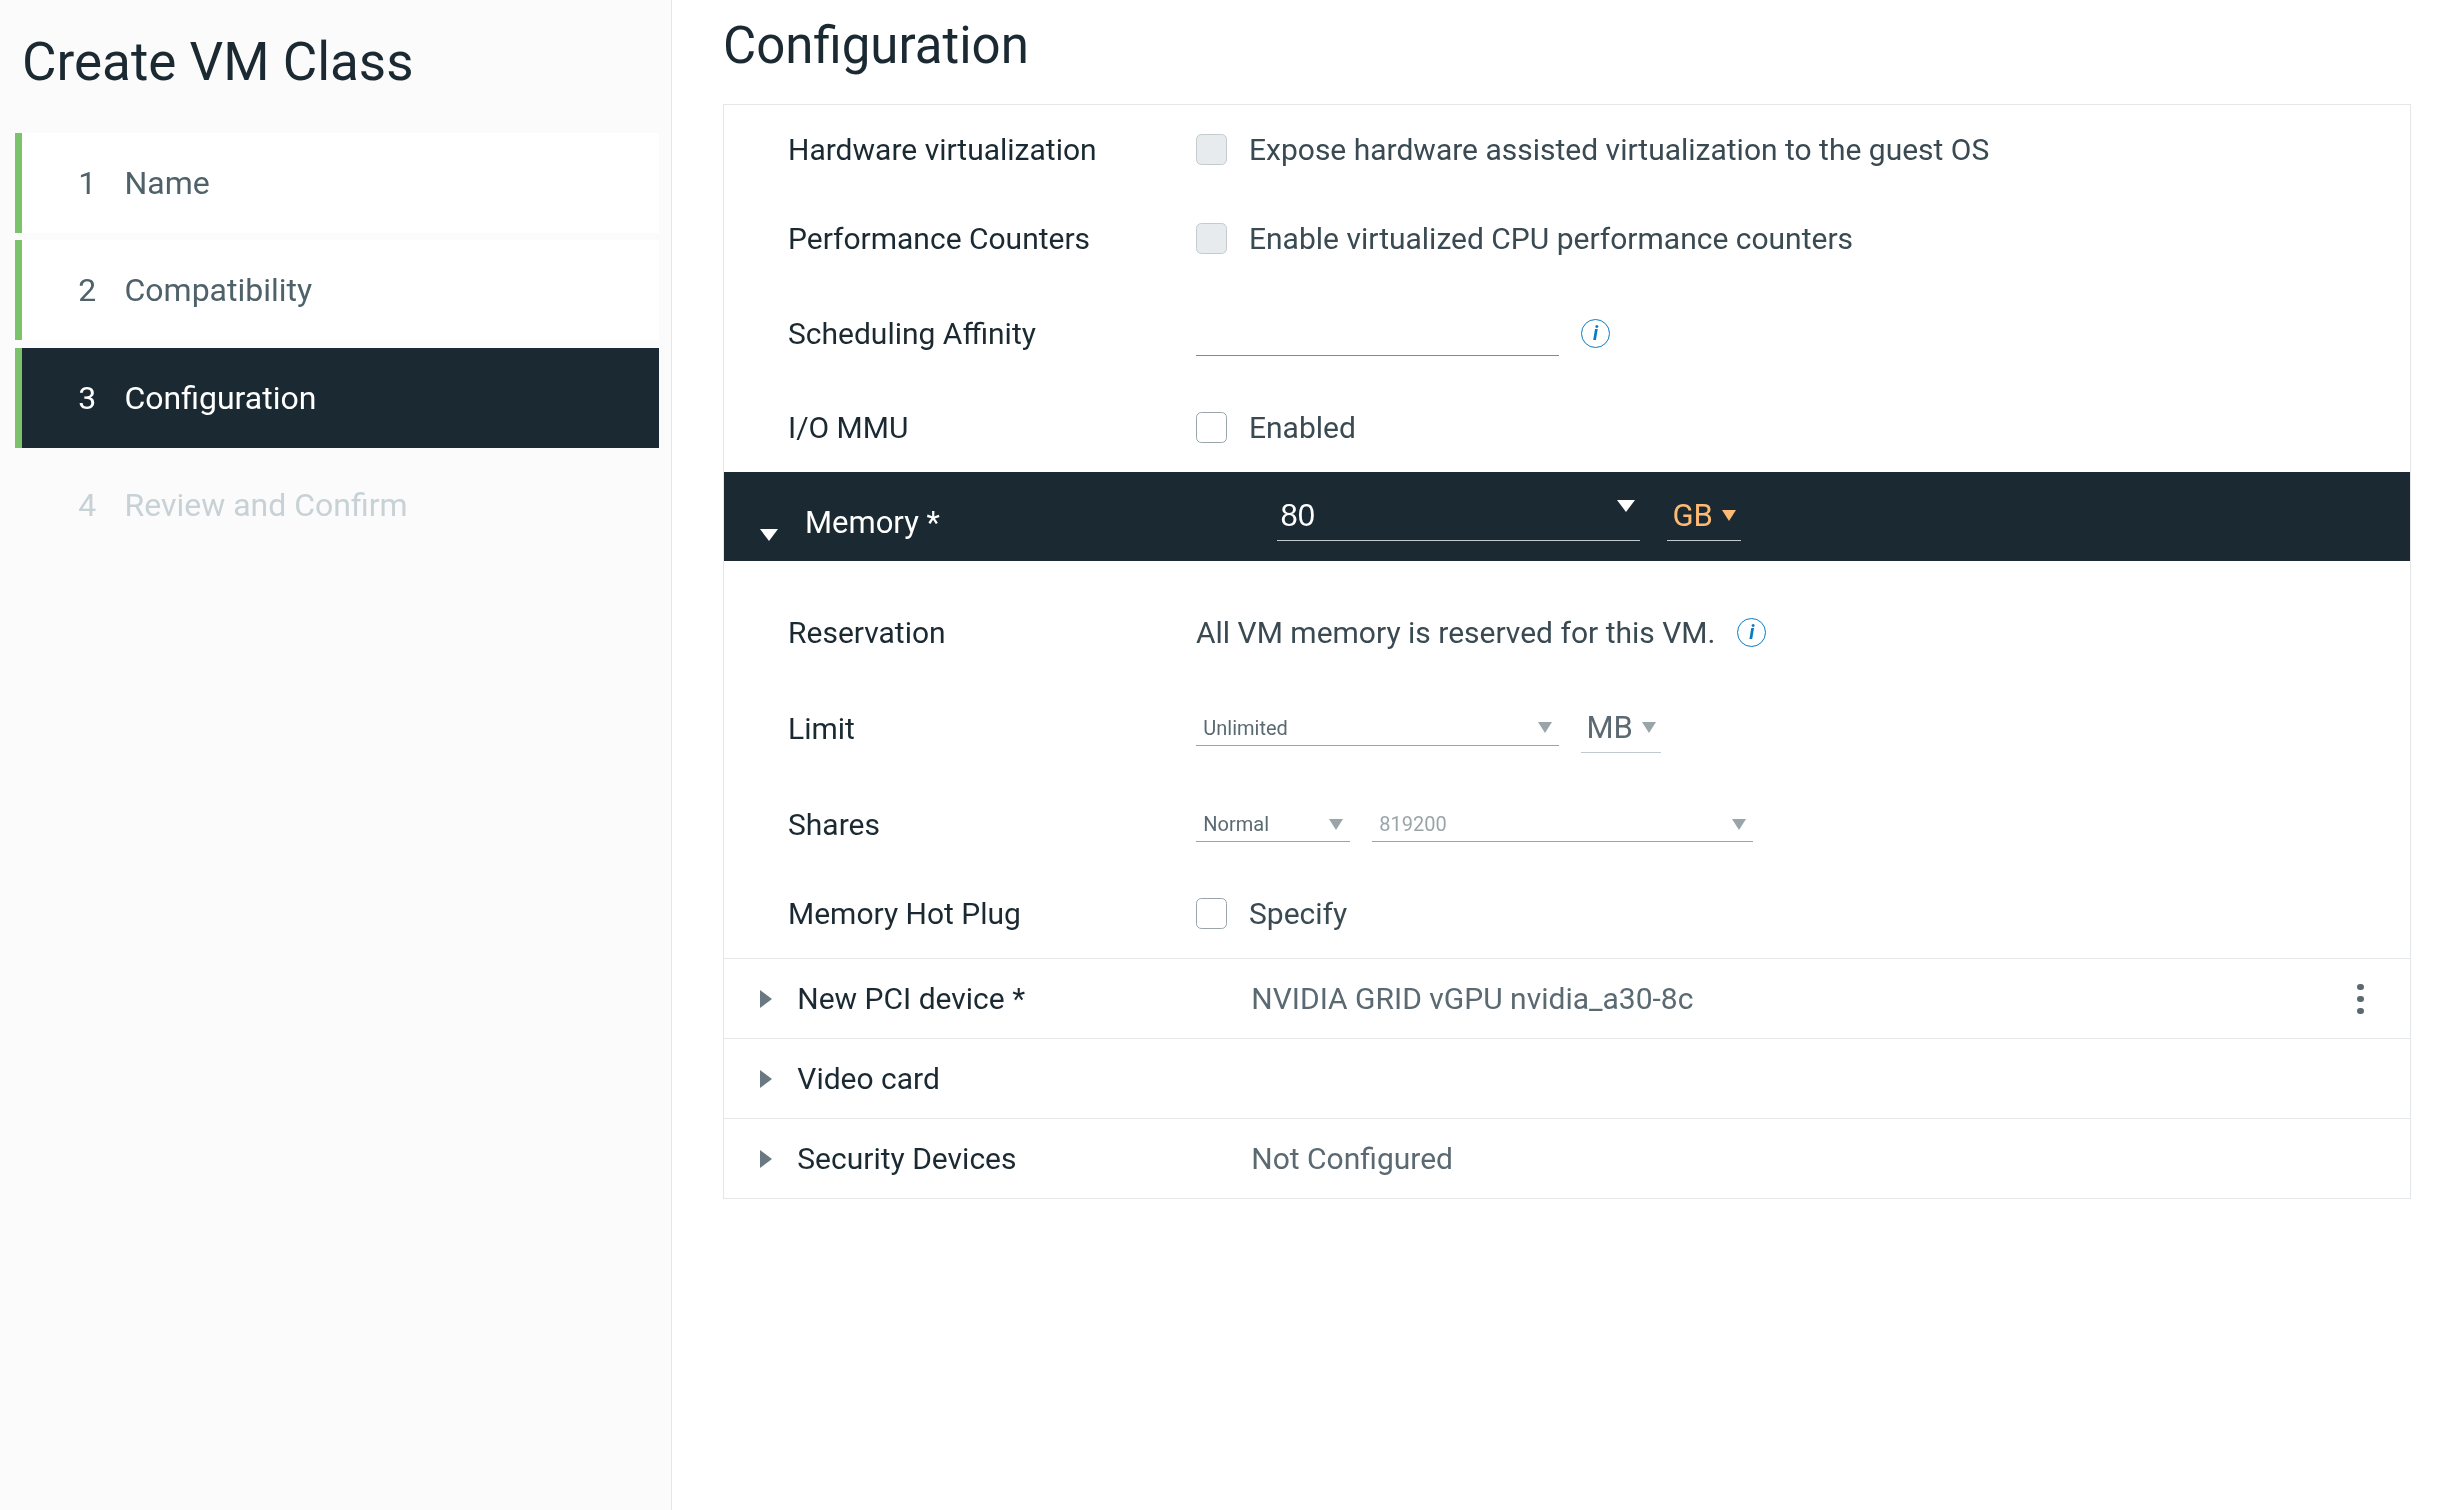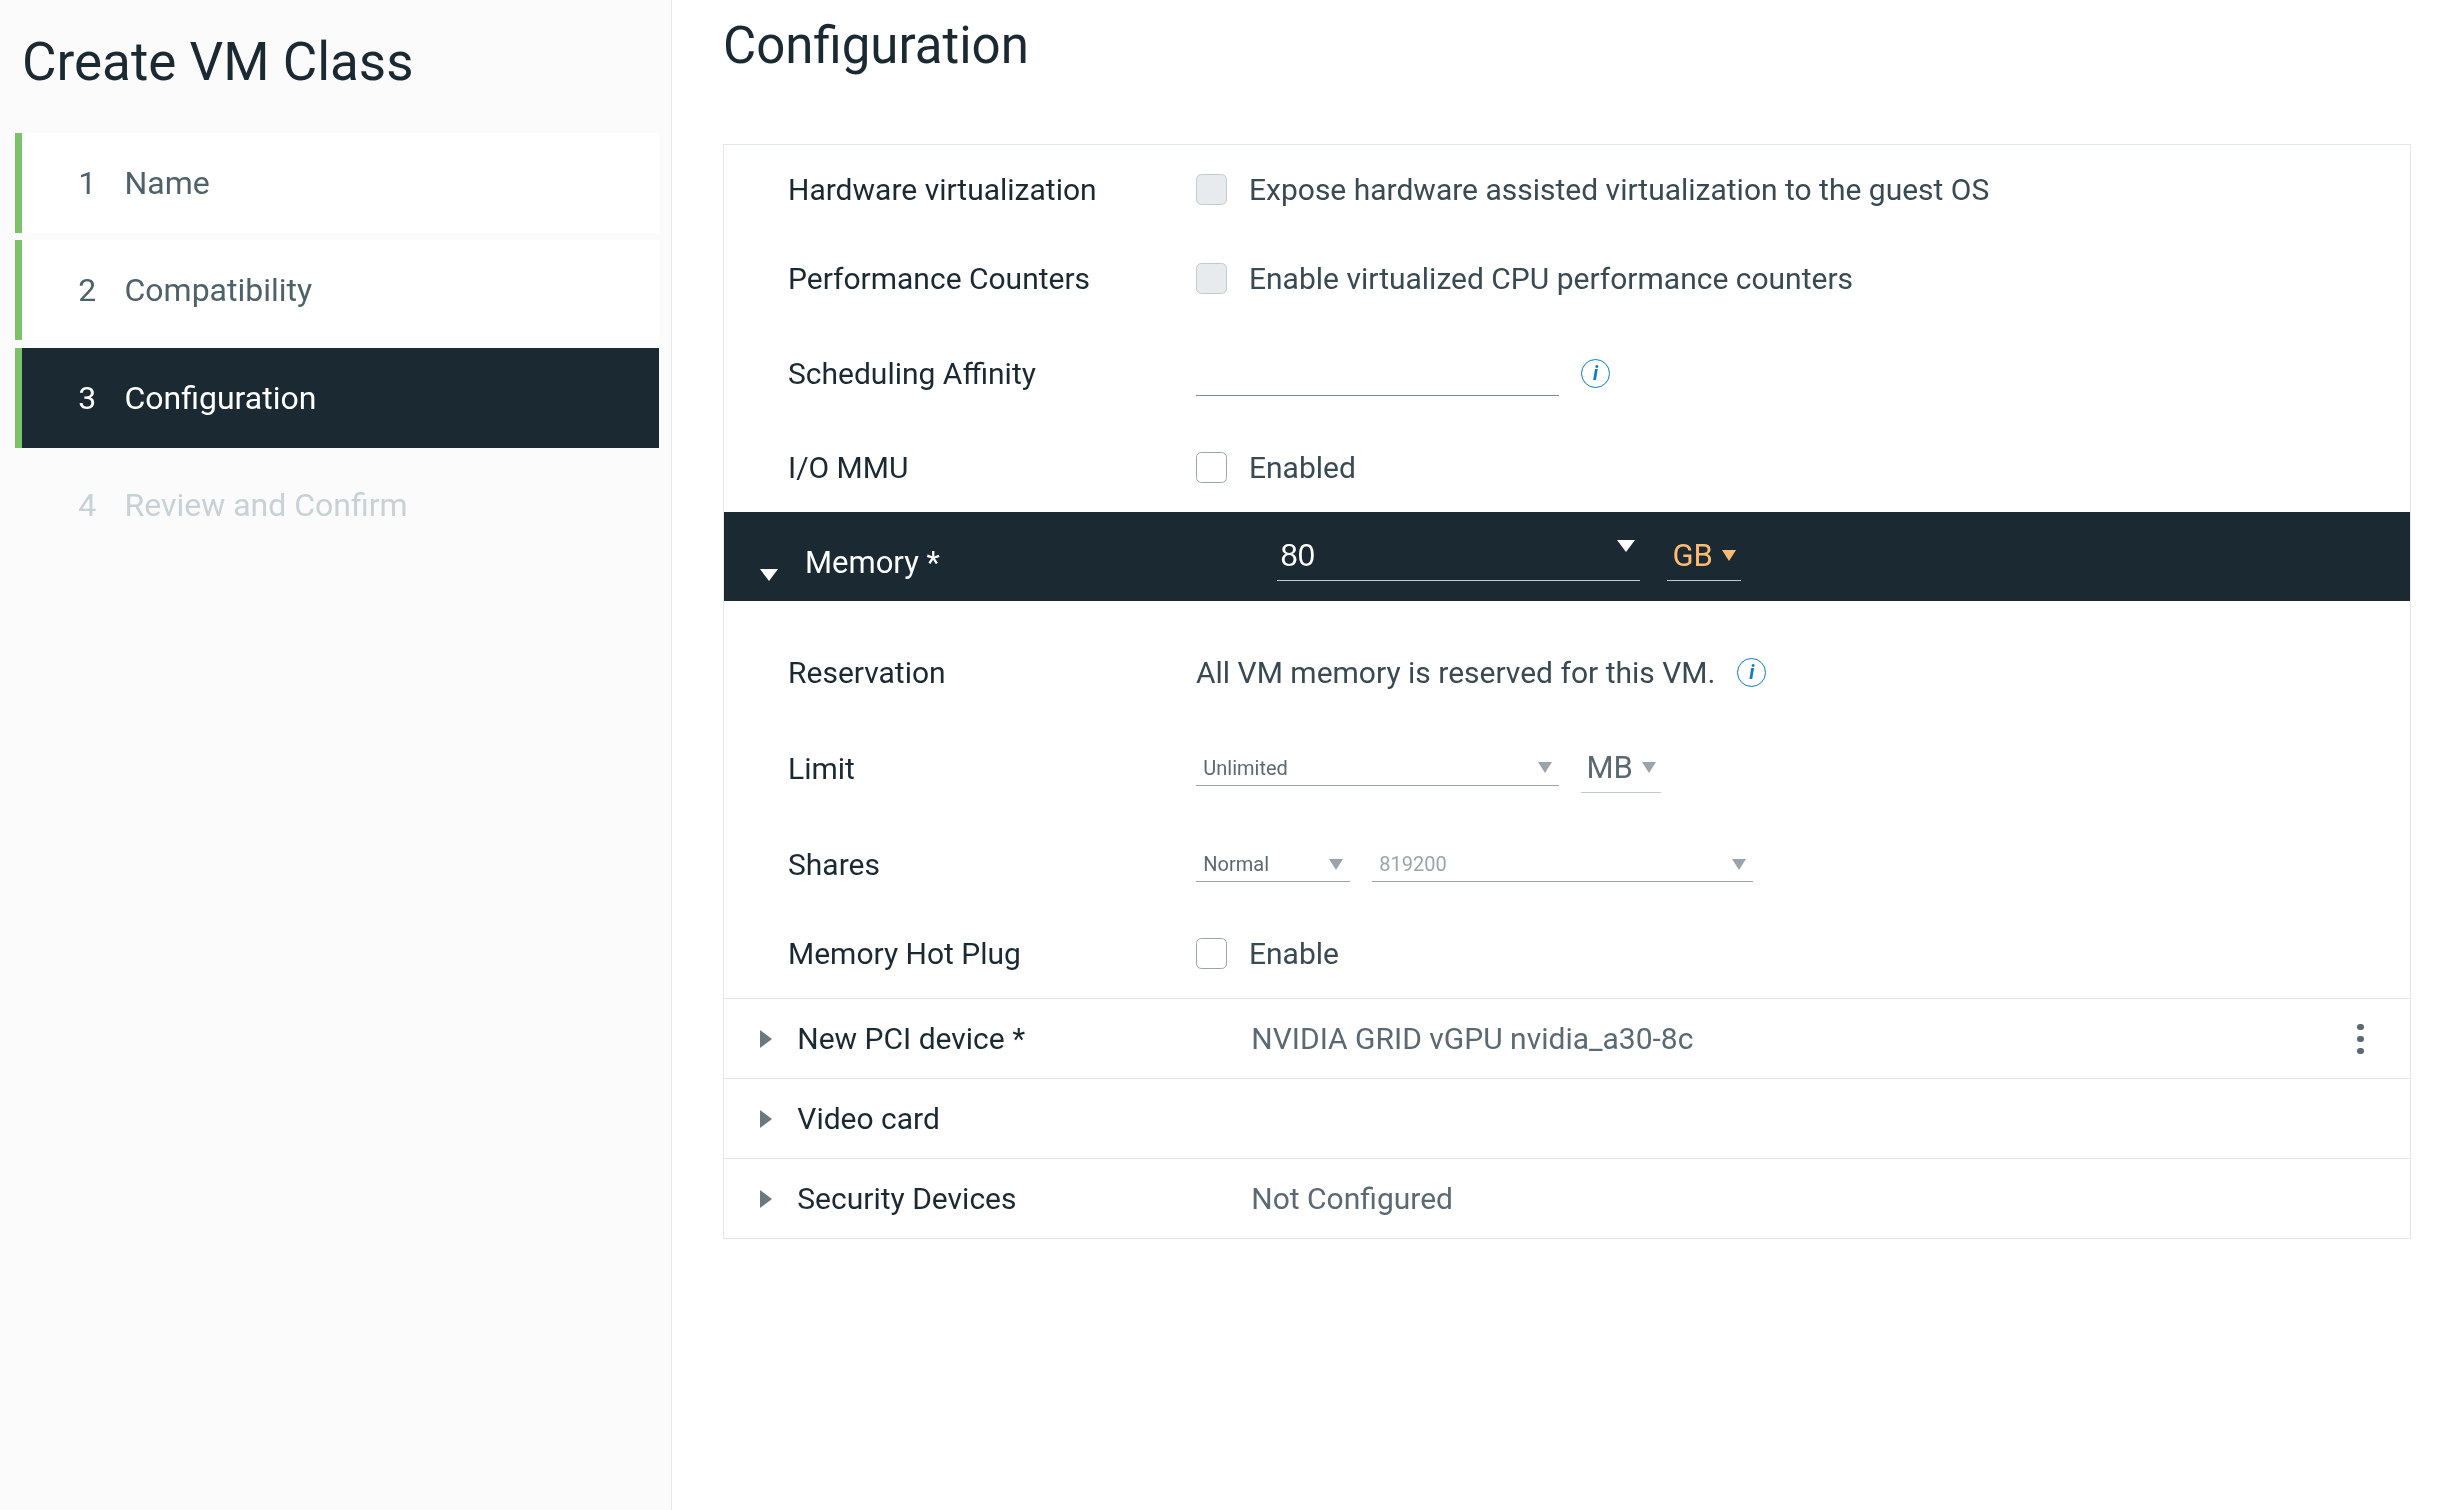--- a/index.html
+++ b/index.html
@@ -56,21 +56,20 @@
   position: relative;
 }
 .page-title {
   font-size: 51px;
   font-weight: 400;
   padding: 16.3px 0 29px 0;
 }
 .config-panel {
   border: 0.9px solid #e4e7ea;
   background: #fff;
-  margin-top: 40px;
 }
 .row {
   display: flex;
   align-items: center;
   padding: 27px 64px;
   gap: 27px;
 }
 .row .label {
   width: 381px;
   font-size: 30px;
@@ -317,21 +316,21 @@
             <span>819200</span>
             <span class="unit-caret muted"></span>
           </div>
         </div>
       </div>
 
       <div class="row">
         <div class="label">Memory Hot Plug</div>
         <div class="control">
           <span class="checkbox"></span>
-          <span class="check-label">Enable</span>
+          <span class="check-label">Specify</span>
         </div>
       </div>
 
       <div class="fold-row">
         <span class="chev right"></span>
         <span class="flabel">New PCI device *</span>
         <span class="fval">NVIDIA GRID vGPU nvidia_a30-8c</span>
         <div class="kebab">
             <span></span>
             <span></span>

